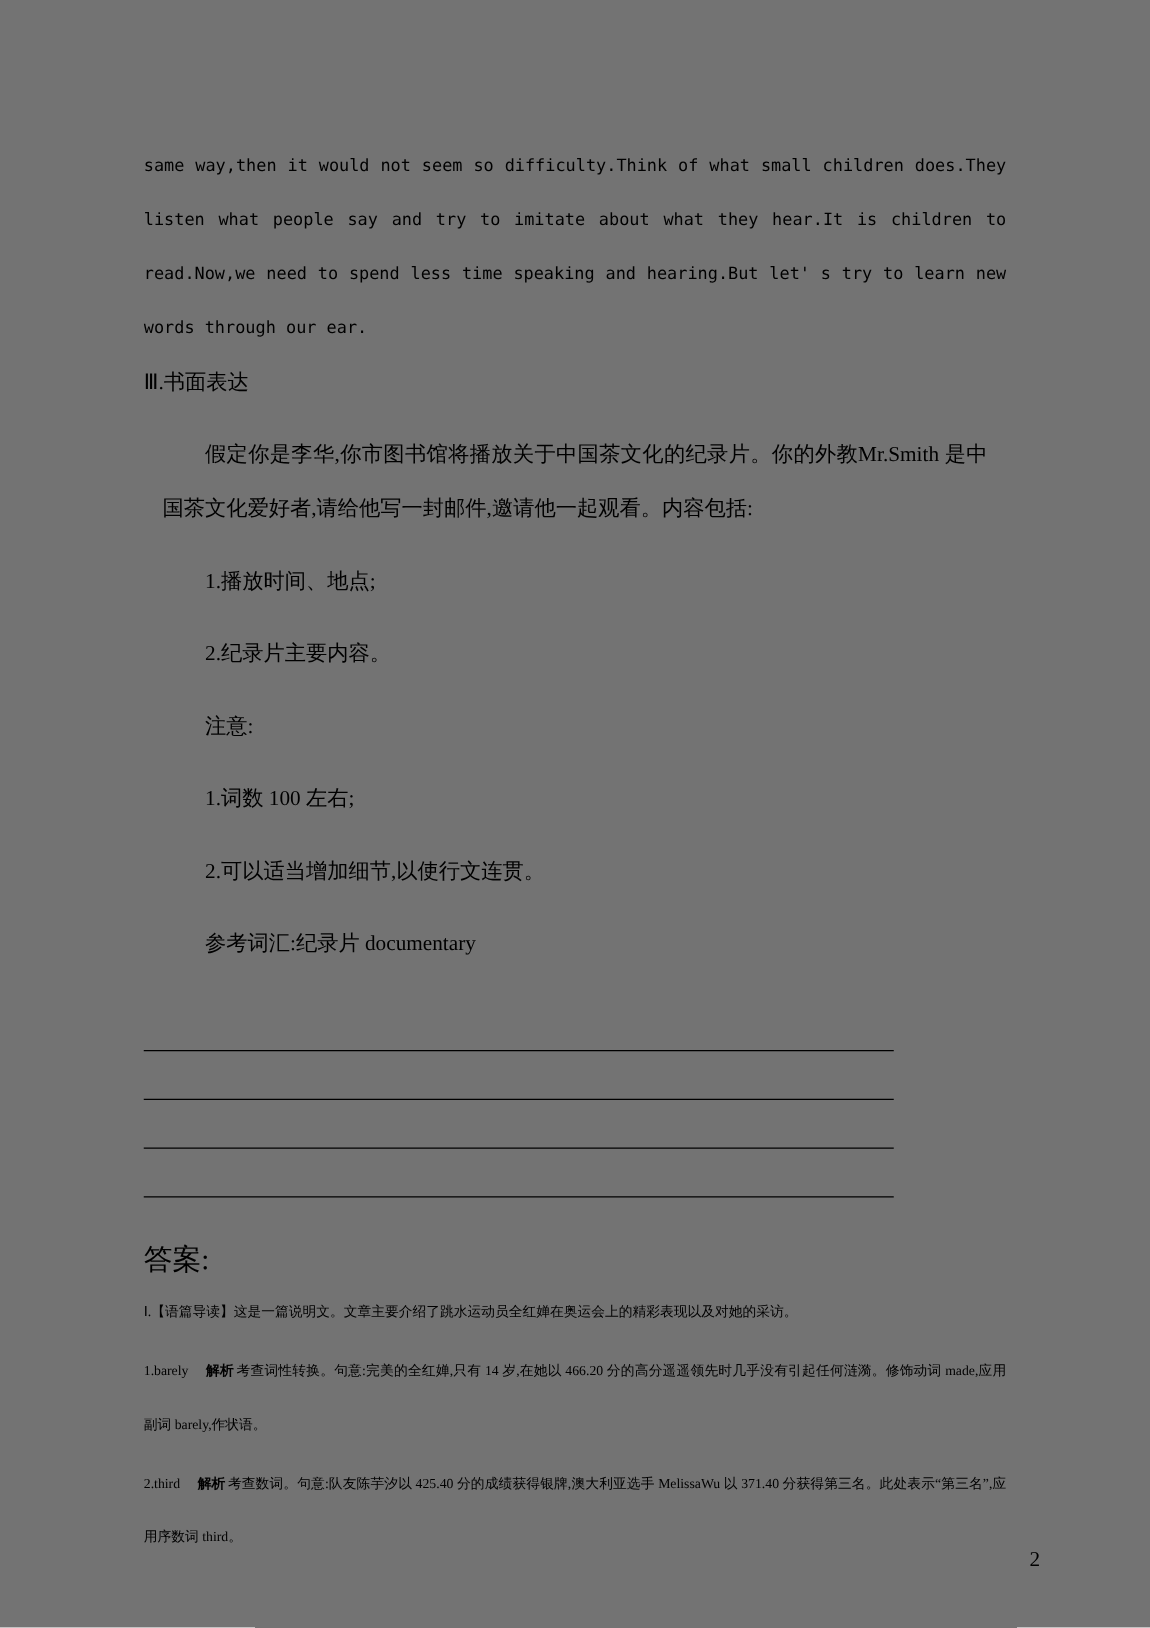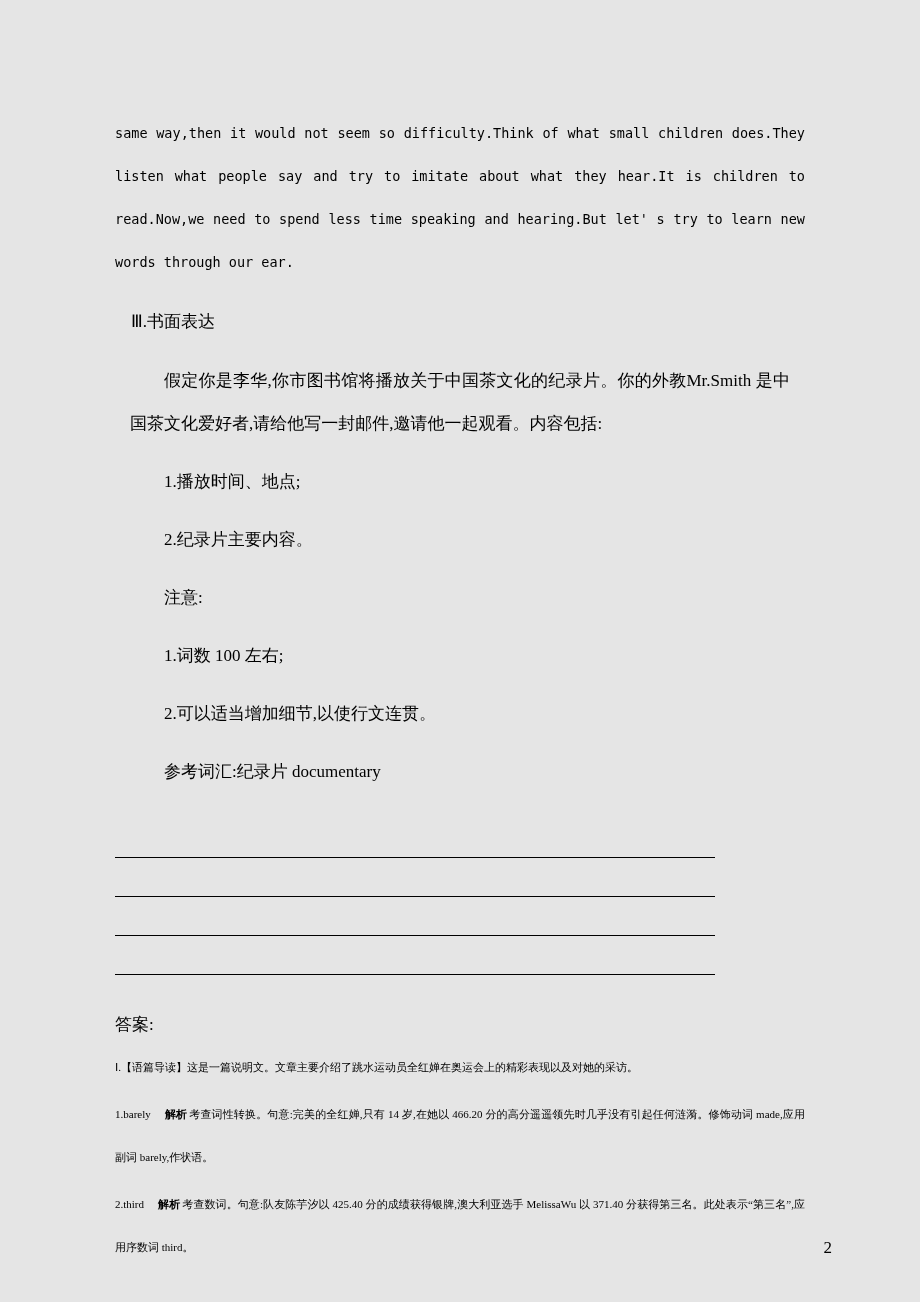--- a/index.html
+++ b/index.html
@@ -1,20 +1,20 @@
 <!DOCTYPE html>
 <html><head>
 <meta charset="utf-8">
 <style>
   html,body { margin:0; padding:0; background:#ffffff; }
   .page {
     position:relative;
     width:920px; height:1302px;
     margin:0 auto;
-    background:#e5e5e5;
+    background:#737373;
     box-sizing:border-box;
     padding:112px 115px 0 115px;
     font-family:"Liberation Serif", serif;
     color:#000000;
     overflow:hidden;
   }
   
   .en-para { width:690px; }
   .en-line {
     font-family:"DejaVu Sans Mono", monospace;
@@ -24,33 +24,33 @@
     text-align-last:justify;
     white-space:normal;
     height:43px;
     overflow:hidden;
   }
   .en-line.last { text-align-last:left; }
 
   
   .zh { font-size:17px; line-height:43px; margin:15px; text-align:justify; }
   .zh-indent { text-indent:34px; }
-  .section-heading { font-size:17px; line-height:43px; margin:16px; }
+  .section-heading { font-size:17px; line-height:43px; margin:0; }
 
   
   .write-area { margin-top:26px; }
   .write-line {
     width:600px; height:39px;
     border-bottom:1px solid #000;
     box-sizing:border-box;
   }
 
   
   .answers { margin-top:28px; }
-  .ans-heading { font-size:17px; line-height:43px; margin:0; }
+  .ans-heading { font-size:23px; line-height:43px; margin:0; }
   .ans { font-size:11px; line-height:43px; margin:0 0 4px 0; text-align:justify; }
   .ans .prefix { margin-right:14px; }
   .ans .label { font-weight:bold; margin-right:2px; }
 
   .page-number {
     position:absolute;
     right:88px; bottom:44px;
     font-size:17px;
     font-family:"Liberation Serif", serif;
   }

